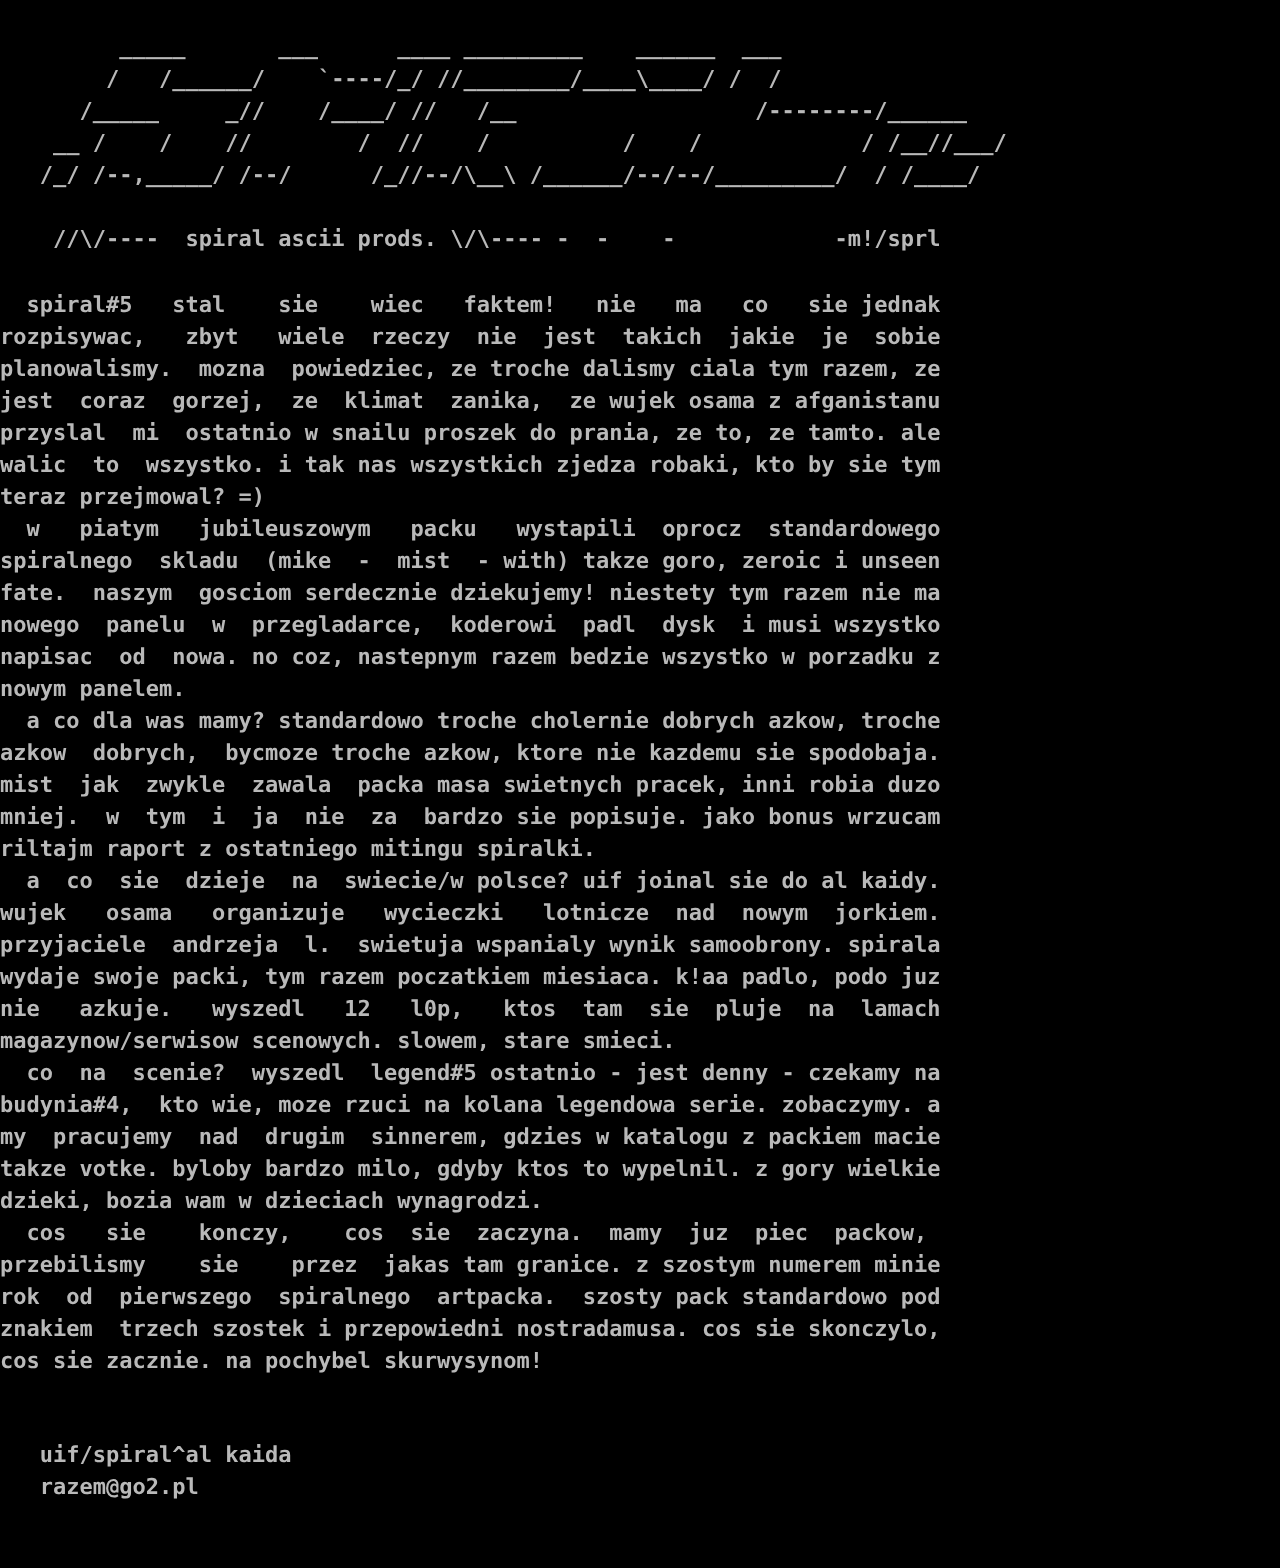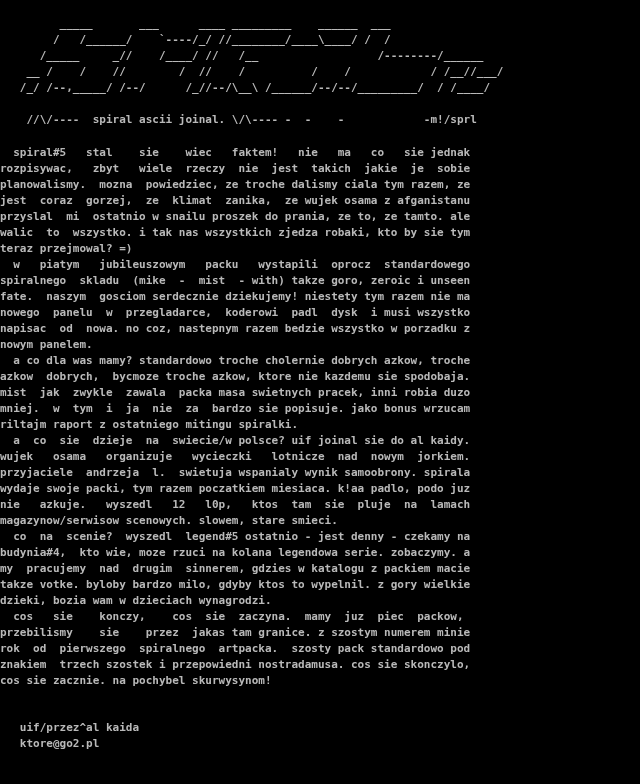--- a/index.html
+++ b/index.html
@@ -35,21 +35,21 @@
 </head>
 <body>
 
 <div class="screen">
   <pre class="logo">         _____       ___      ____ _________    ______  ___
         /   /______/    `----/_/ //________/____\____/ /  /
       /_____     _//    /____/ //   /__                  /--------/______
     __ /    /    //        /  //    /          /    /            / /__//___/
    /_/ /--,_____/ /--/      /_//--/\__\ /______/--/--/_________/  / /____/</pre>
 
-  <pre class="tagline">    //\/----  spiral ascii joinal. \/\---- -  -    -            -m!/sprl</pre>
+  <pre class="tagline">    //\/----  spiral ascii prods. \/\---- -  -    -            -m!/sprl</pre>
 
   <pre class="body-tx">  spiral#5   stal    sie    wiec   faktem!   nie   ma   co   sie jednak
 rozpisywac,   zbyt   wiele  rzeczy  nie  jest  takich  jakie  je  sobie
 planowalismy.  mozna  powiedziec, ze troche dalismy ciala tym razem, ze
 jest  coraz  gorzej,  ze  klimat  zanika,  ze wujek osama z afganistanu
 przyslal  mi  ostatnio w snailu proszek do prania, ze to, ze tamto. ale
 walic  to  wszystko. i tak nas wszystkich zjedza robaki, kto by sie tym
 teraz przejmowal? =)
   w   piatym   jubileuszowym   packu   wystapili  oprocz  standardowego
 spiralnego  skladu  (mike  -  mist  - with) takze goro, zeroic i unseen
@@ -72,15 +72,15 @@
 budynia#4,  kto wie, moze rzuci na kolana legendowa serie. zobaczymy. a
 my  pracujemy  nad  drugim  sinnerem, gdzies w katalogu z packiem macie
 takze votke. byloby bardzo milo, gdyby ktos to wypelnil. z gory wielkie
 dzieki, bozia wam w dzieciach wynagrodzi.
   cos   sie    konczy,    cos  sie  zaczyna.  mamy  juz  piec  packow,
 przebilismy    sie    przez  jakas tam granice. z szostym numerem minie
 rok  od  pierwszego  spiralnego  artpacka.  szosty pack standardowo pod
 znakiem  trzech szostek i przepowiedni nostradamusa. cos sie skonczylo,
 cos sie zacznie. na pochybel skurwysynom!</pre>
 
-  <pre class="credits"><span>   uif/przez^al kaida</span>
-<span>   ktore@go2.pl</span></pre>
+  <pre class="credits"><span>   uif/spiral^al kaida</span>
+<span>   razem@go2.pl</span></pre>
 </div>
 
 </body></html>

